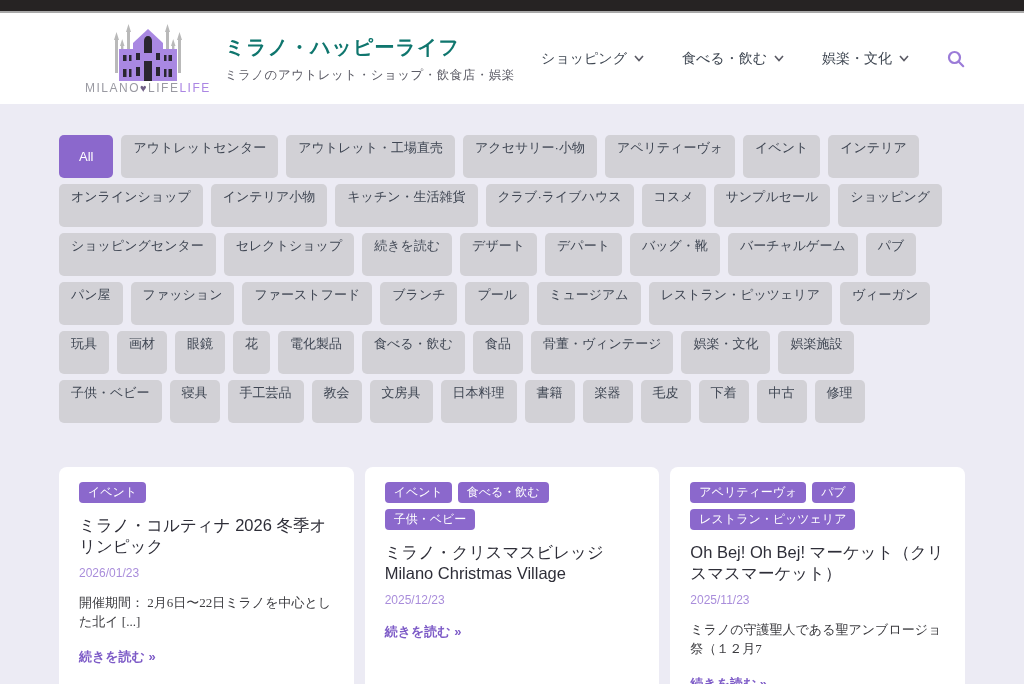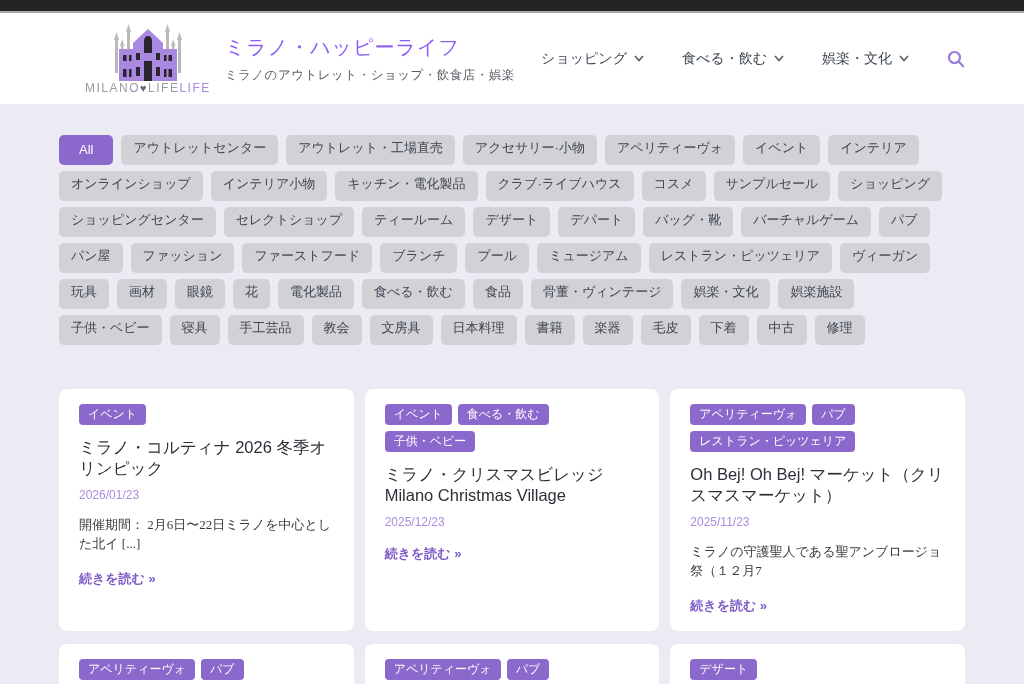--- a/index.html
+++ b/index.html
@@ -15,33 +15,33 @@
   .header { background:#ffffff; height:91px; }
   .header-inner {
     width:906px; margin:0 auto; height:100%;
     display:flex; align-items:center;
   }
   .logo-block { display:flex; flex-direction:column; align-items:center; margin-left:26px; }
   .logo-caption { font-size:12px; letter-spacing:1.5px; color:#9a9aa2; margin-top:-2px; }
   .logo-caption .lc-heart { color:#6f5e86; font-size:11px; }
   .logo-caption .lc-purple { color:#ab86e3; }
   .title-block { margin-left:14px; }
-  .site-title { font-size:20px; font-weight:normal; color:#8b5cf6; letter-spacing:1px; }
+  .site-title { font-size:20px; font-weight:bold; color:#0f766e; letter-spacing:1px; }
   .site-tagline { font-size:12.5px; color:#5c5c66; margin-top:6px; letter-spacing:0.5px;text-align:center; }
   .main-nav { margin-left:auto; display:flex; align-items:center; gap:38px; }
   .nav-item { display:flex; align-items:center; gap:7px; font-size:14px; color:#3f4752; cursor:pointer; }
   .chevron { width:10px; height:7px; }
   .search-btn { background:none; border:none; cursor:pointer; display:flex; align-items:center; }
 
   
   .main-wrap { width:906px; margin:0 auto; }
   .filter-bar { margin-top:31px; display:flex; flex-wrap:wrap; gap:6px 8px; }
   .tag {
     background:#d2d1d6; color:#3f4653; border:none; cursor:pointer;
-    font-size:13px; line-height:1; padding:6px 12px 11px; border-radius:5px;
+    font-size:13px; line-height:1; padding:6px 12px 24px; border-radius:5px;
     font-family:inherit; white-space:nowrap;
   }
   .tag.active { background:#8b68cc; color:#ffffff; padding:6px 20px 7px; }
 
   
   .cards-grid {
     margin-top:44px;
     display:grid; grid-template-columns:repeat(3,1fr); gap:13px 11px;
   }
   .card {
@@ -150,28 +150,28 @@
   <div class="filter-bar" id="filter-bar">
       <button class="tag active">All</button>
       <button class="tag">アウトレットセンター</button>
       <button class="tag">アウトレット・工場直売</button>
       <button class="tag">アクセサリー·小物</button>
       <button class="tag">アペリティーヴォ</button>
       <button class="tag">イベント</button>
       <button class="tag">インテリア</button>
       <button class="tag">オンラインショップ</button>
       <button class="tag">インテリア小物</button>
-      <button class="tag">キッチン・電化製品</button>
+      <button class="tag">キッチン・生活雑貨</button>
       <button class="tag">クラブ·ライブハウス</button>
       <button class="tag">コスメ</button>
       <button class="tag">サンプルセール</button>
       <button class="tag">ショッピング</button>
       <button class="tag">ショッピングセンター</button>
       <button class="tag">セレクトショップ</button>
-      <button class="tag">ティールーム</button>
+      <button class="tag">続きを読む</button>
       <button class="tag">デザート</button>
       <button class="tag">デパート</button>
       <button class="tag">バッグ・靴</button>
       <button class="tag">バーチャルゲーム</button>
       <button class="tag">パブ</button>
       <button class="tag">パン屋</button>
       <button class="tag">ファッション</button>
       <button class="tag">ファーストフード</button>
       <button class="tag">ブランチ</button>
       <button class="tag">プール</button>

